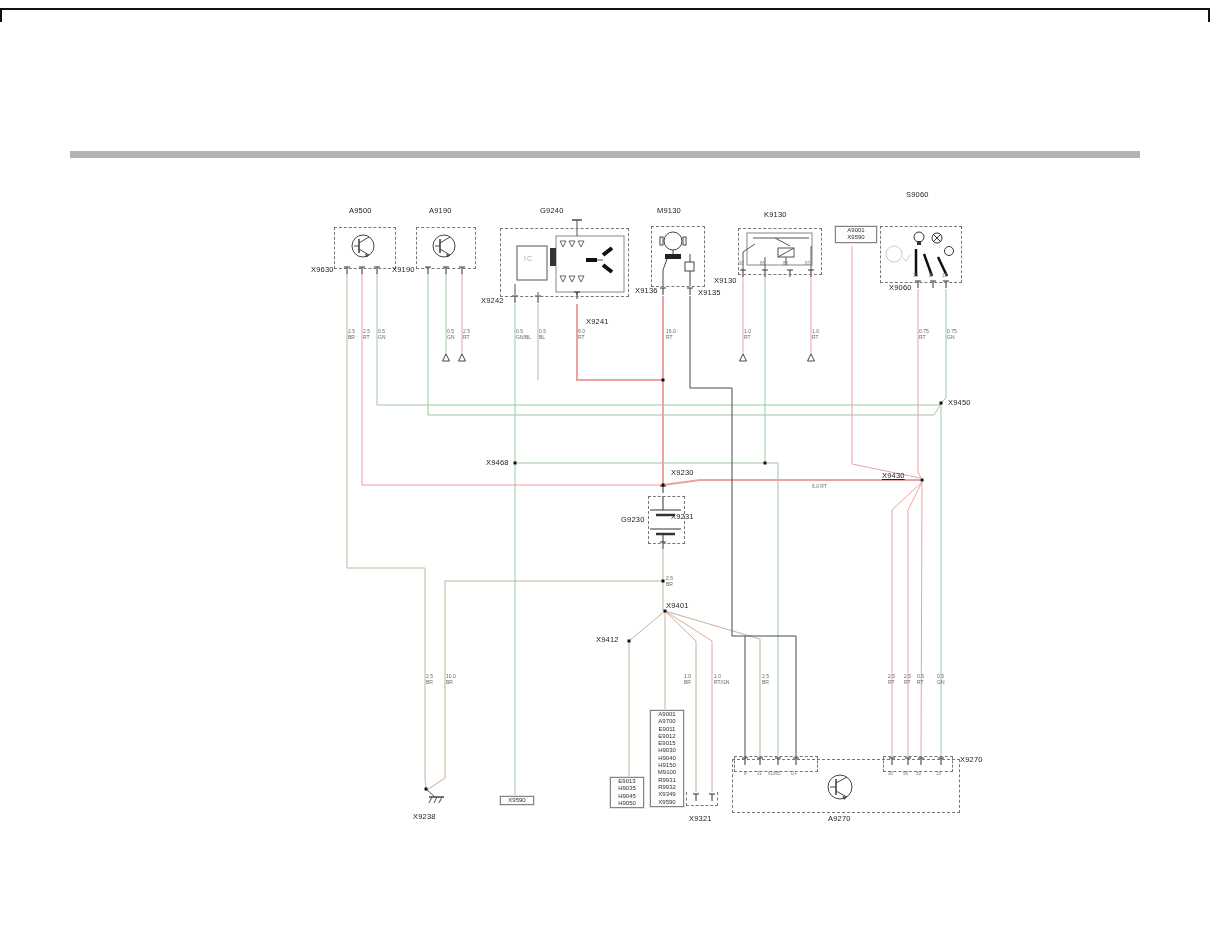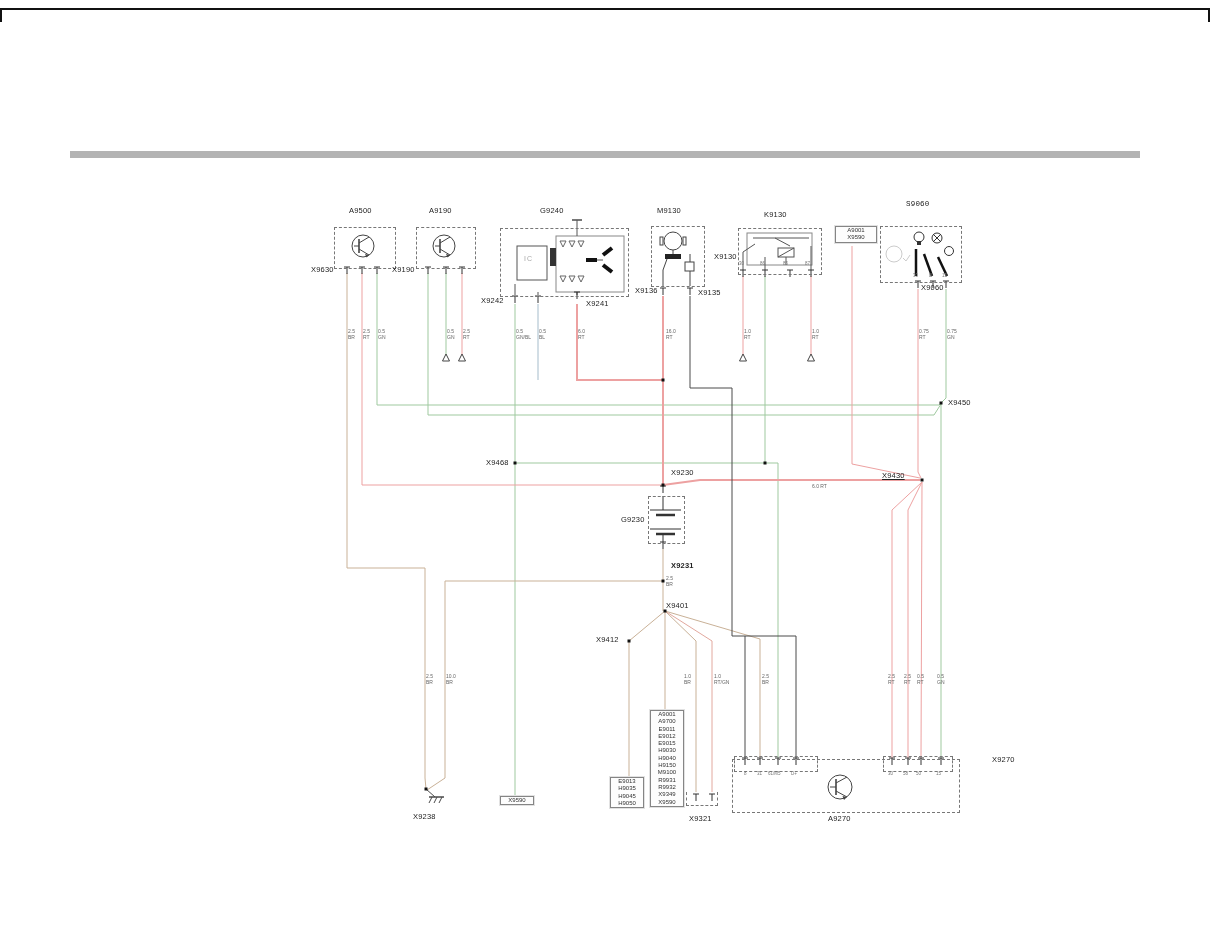--- a/index.html
+++ b/index.html
@@ -241,40 +241,40 @@
     </div>
     <div class="listbox" style="left: 835px; top: 218px; width: 40px;">
       <div class="row">A9001</div>
       <div class="row">X9590</div>
     </div>
     <div class="label clabel" style="left: 349px; top: 198px;">A9500</div>
     <div class="label clabel" style="left: 429px; top: 198px;">A9190</div>
     <div class="label clabel" style="left: 540px; top: 198px;">G9240</div>
     <div class="label clabel" style="left: 657px; top: 198px;">M9130</div>
     <div class="label clabel" style="left: 764px; top: 202px;">K9130</div>
-    <div class="label clabel" style="left: 906px; top: 192px; font-family: Liberation Mono, monospace;">S9060</div>
+    <div class="label clabel" style="left: 906px; top: 182px;">S9060</div>
     <div class="label clabel" style="left: 311px; top: 257px;">X9630</div>
     <div class="label clabel" style="left: 392px; top: 257px;">X9190</div>
     <div class="label clabel" style="left: 481px; top: 288px;">X9242</div>
-    <div class="label clabel" style="left: 586px; top: 291px;">X9241</div>
+    <div class="label clabel" style="left: 586px; top: 309px;">X9241</div>
     <div class="label clabel" style="left: 635px; top: 278px;">X9136</div>
     <div class="label clabel" style="left: 698px; top: 280px;">X9135</div>
-    <div class="label clabel" style="left: 714px; top: 244px;">X9130</div>
-    <div class="label clabel" style="left: 921px; top: 275px;">X9060</div>
+    <div class="label clabel" style="left: 714px; top: 268px;">X9130</div>
+    <div class="label clabel" style="left: 889px; top: 275px;">X9060</div>
     <div class="label clabel" style="left: 948px; top: 390px;">X9450</div>
     <div class="label clabel" style="left: 486px; top: 450px;">X9468</div>
     <div class="label clabel" style="left: 671px; top: 460px;">X9230</div>
     <div class="label clabel" style="left: 621px; top: 507px;">G9230</div>
-    <div class="label clabel" style="left: 671px; top: 553px; font-weight: bold;">X9231</div>
+    <div class="label clabel" style="left: 671px; top: 504px;">X9231</div>
     <div class="label clabel" style="left: 882px; top: 463px; text-decoration: underline;">X9430</div>
     <div class="label clabel" style="left: 666px; top: 593px;">X9401</div>
     <div class="label clabel" style="left: 596px; top: 627px;">X9412</div>
     <div class="label clabel" style="left: 413px; top: 804px;">X9238</div>
     <div class="label clabel" style="left: 689px; top: 806px;">X9321</div>
-    <div class="label clabel" style="left: 992px; top: 747px;">X9270</div>
+    <div class="label clabel" style="left: 960px; top: 747px;">X9270</div>
     <div class="label clabel" style="left: 828px; top: 806px;">A9270</div>
     <div class="label iclabel" style="left: 524px; top: 247px;">IC</div>
     <div class="label tlabel" style="left: 739px; top: 253px;">30</div>
     <div class="label tlabel" style="left: 760px; top: 253px;">86</div>
     <div class="label tlabel" style="left: 783px; top: 253px;">85</div>
     <div class="label tlabel" style="left: 805px; top: 253px;">87</div>
     <div class="label tlabel" style="left: 913px; top: 265px;">30</div>
     <div class="label tlabel" style="left: 929px; top: 265px;">B</div>
     <div class="label tlabel" style="left: 942px; top: 265px;">15</div>
     <div class="label tlabel" style="left: 744px; top: 763px;">8</div>

